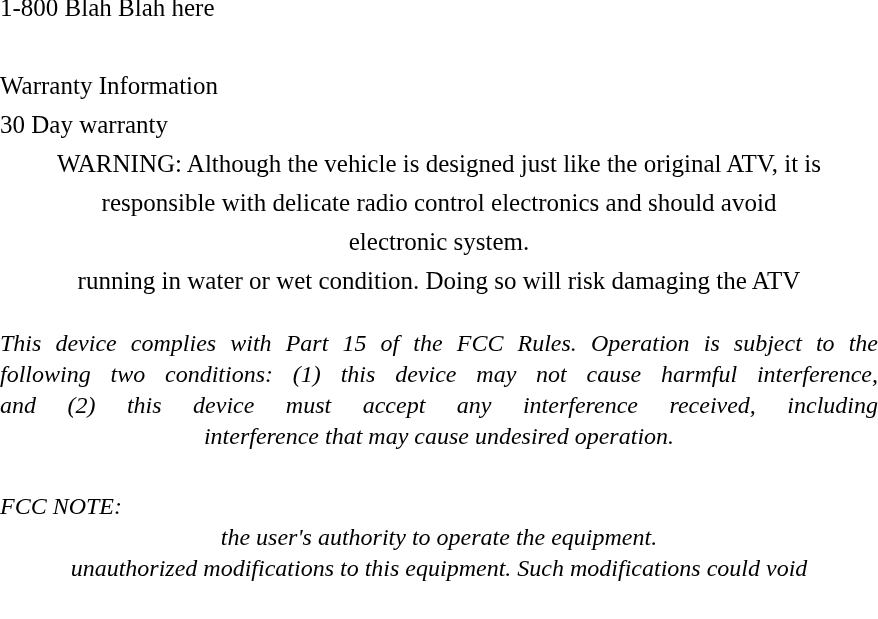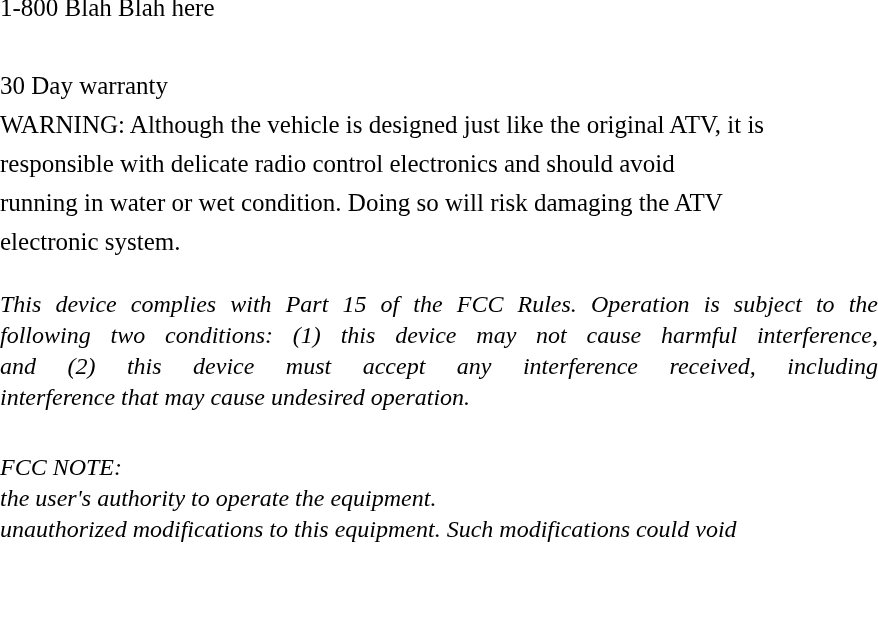--- a/index.html
+++ b/index.html
@@ -32,44 +32,46 @@
     margin-top: 39px;
     font-size: 24px;
     line-height: 31px;
     font-style: italic;
   }
   .line {
     white-space: nowrap;
   }
   .wrap-line {
     white-space: nowrap;
+    text-align: center;
   }
   .justify-line {
     white-space: normal;
     text-align: justify;
     text-align-last: justify;
     text-justify: inter-word;
   }
   .blank-line {
     height: 39px;
   }
 </style>
 </head>
 <body>
 
 <div class="doc">
 
   <div class="block-a">
     <div class="line">1-800 Blah Blah here</div>
     <div class="blank-line"></div>
+    <div class="line">Warranty Information</div>
     <div class="line">30 Day warranty</div>
     <div class="wrap-line">WARNING: Although the vehicle is designed just like the original ATV, it is</div>
     <div class="wrap-line">responsible with delicate radio control electronics and should avoid</div>
+    <div class="wrap-line">electronic system.</div>
     <div class="wrap-line">running in water or wet condition. Doing so will risk damaging the ATV</div>
-    <div class="wrap-line">electronic system.</div>
   </div>
 
   <div class="block-b">
     <div class="justify-line">This device complies with Part 15 of the FCC Rules. Operation is subject to the</div>
     <div class="justify-line">following two conditions: (1) this device may not cause harmful interference,</div>
     <div class="justify-line">and (2) this device must accept any interference received, including</div>
     <div class="wrap-line">interference that may cause undesired operation.</div>
   </div>
 
   <div class="block-c">

